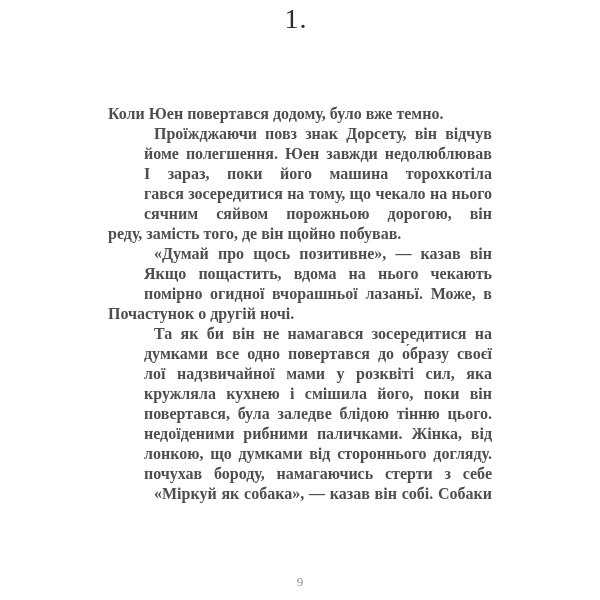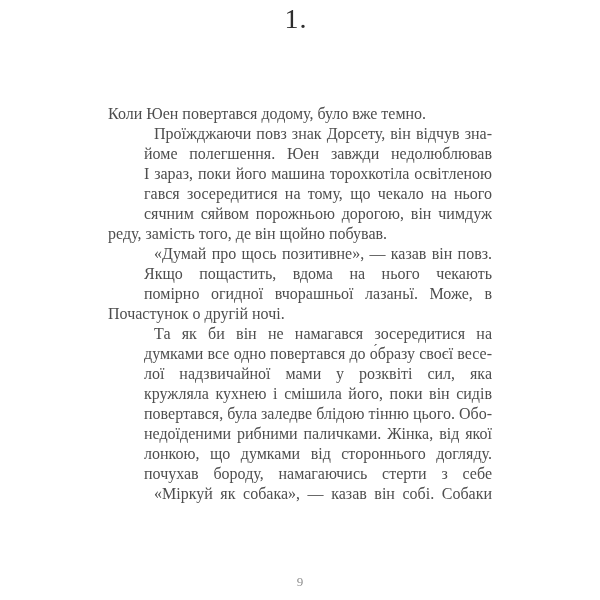--- a/index.html
+++ b/index.html
@@ -33,20 +33,21 @@
     top: 104px;
     width: 384px;
     font-size: 16px;
     color: var(--text-color, #4e4e4e);
   }
   .line {
     height: 20px;
     line-height: 20px;
     text-align: left;
     overflow: hidden;
+    font-weight: bold;
   }
   .line.just {
     text-align: justify;
     text-align-last: justify;
     margin-left: 36px;
   }
   .line.indent {
     text-indent: 10px;
   }
   .page-number {

